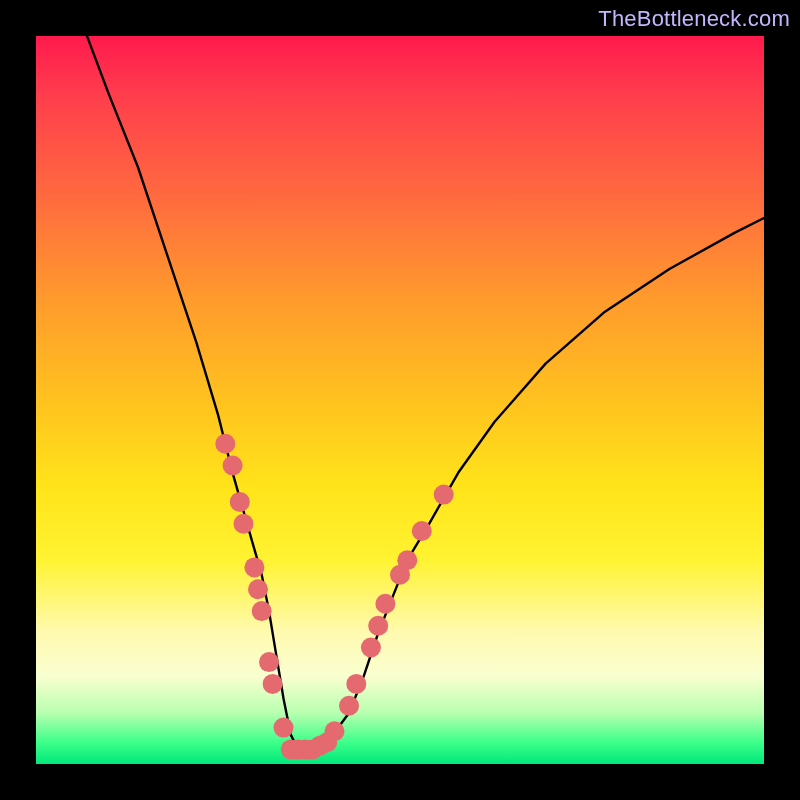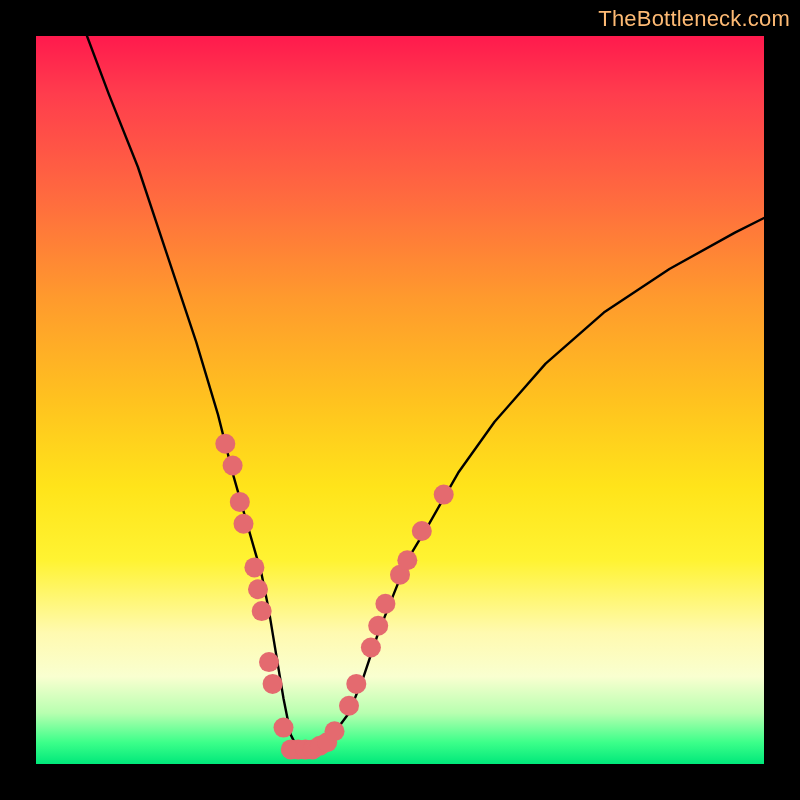--- a/index.html
+++ b/index.html
@@ -37,21 +37,21 @@
       #f9ffd0 88%,
       #b8ffb0 93%,
       #3dff8a 97%,
       #00e87a 100%
     );
   }
   .watermark {
     position: absolute;
     top: 6px;
     right: 10px;
-    color: #fdba74;
+    color: #c4b5fd;
     font-size: 22px;
     font-weight: 500;
     letter-spacing: 0.2px;
     user-select: none;
   }
   svg.curve {
     position: absolute;
     left: 0;
     top: 0;
     width: 728px;

